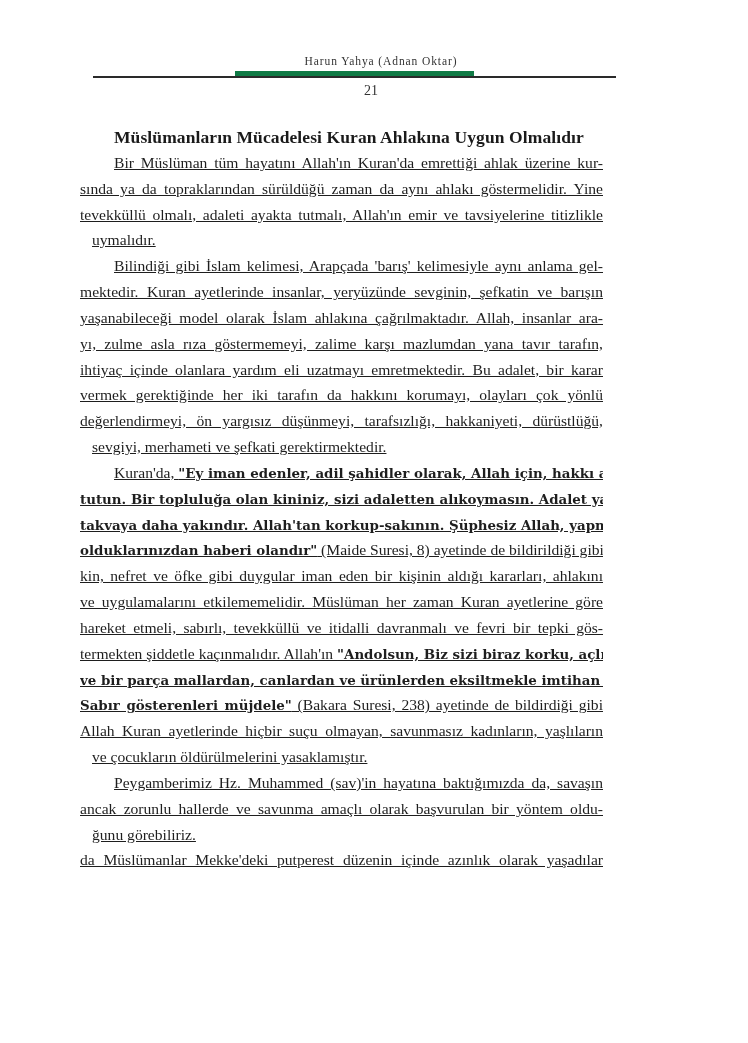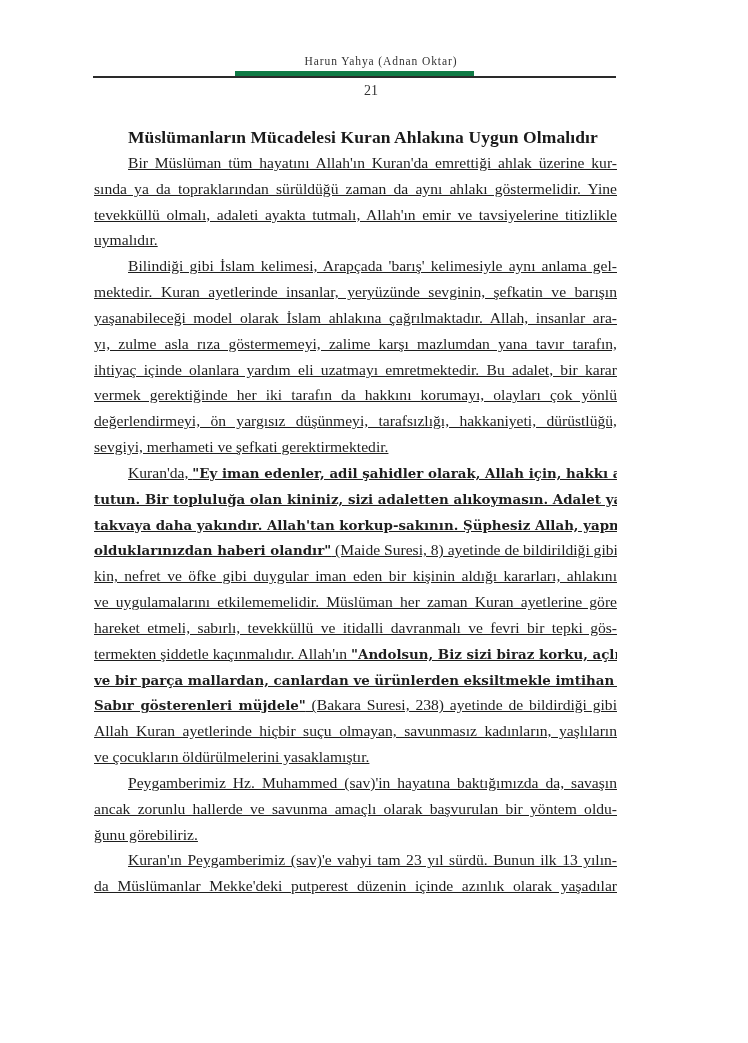--- a/index.html
+++ b/index.html
@@ -4,26 +4,26 @@
 <style>
   html, body { margin: 0; padding: 0; background: #ffffff; }
   body { width: 748px; height: 1043px; position: relative; overflow: hidden;
          font-family: "Liberation Serif", "DejaVu Serif", serif; color: #1e1e1e; }
   .running-head { position: absolute; left: 0; top: 55px; width: 708px; text-align: center;
          font-size: 11.5px; letter-spacing: 0.9px; color: #333; padding-left: 27px; }
   .green-bar { position: absolute; left: 235px; top: 71px; width: 239px; height: 5px; background: #0f7a45; }
   .rule { position: absolute; left: 93px; top: 76px; width: 523px; height: 1.5px; background: #2a2a2a; }
   .page-number { position: absolute; left: 0; top: 83px; width: 702px; text-align: center;
          font-size: 14px; color: #333; margin-left: 20px; }
-  .content { position: absolute; left: 94px; top: 124px; width: 523px; }
+  .content { position: absolute; left: 80px; top: 124px; width: 523px; }
   .heading { font-weight: bold; font-size: 17.5px; line-height: 26px; height: 26px;
          padding-left: 34px; white-space: nowrap; color: #1a1a1a; letter-spacing: 0.1px; }
   .line { font-size: 15.6px; line-height: 25.83px; height: 25.83px; white-space: nowrap;
          text-align: justify; text-align-last: justify; overflow: hidden; text-decoration: underline; }
-  .line.last { text-align-last: left; }
+  .line.last { text-align-last: left; margin-left: 12px; }
   .line.indent { padding-left: 34px; }
   .b { font-weight: bold; font-family: "DejaVu Serif", serif; font-size: 13.4px; }
 </style>
 </head>
 <body>
 
 <div>
   <div class="running-head">Harun Yahya (Adnan Oktar)</div>
   <div class="green-bar"></div>
   <div class="rule"></div>
@@ -61,18 +61,17 @@
           <div class="line"><span class="b">Sabır gösterenleri müjdele"</span><span> (Bakara Suresi, 238) ayetinde de bildirdiği gibi</span></div>
           <div class="line"><span>Allah Kuran ayetlerinde hiçbir suçu olmayan, savunmasız kadınların, yaşlıların</span></div>
           <div class="line last"><span>ve çocukların öldürülmelerini yasaklamıştır.</span></div>
         </div>
         <div>
           <div class="line indent"><span>Peygamberimiz Hz. Muhammed (sav)'in hayatına baktığımızda da, savaşın</span></div>
           <div class="line"><span>ancak zorunlu hallerde ve savunma amaçlı olarak başvurulan bir yöntem oldu-</span></div>
           <div class="line last"><span>ğunu görebiliriz.</span></div>
         </div>
         <div>
-          <div class="line indent"><span>Kuran'ın Peygamberimiz (sav)'e vahyi tam 23 yıl sürdü. Bunun ilk 13 yılın-</span></div>
           <div class="line"><span>da Müslümanlar Mekke'deki putperest düzenin içinde azınlık olarak yaşadılar</span></div>
         </div>
       </div>
   </div>
 </div>
 
 </body></html>

